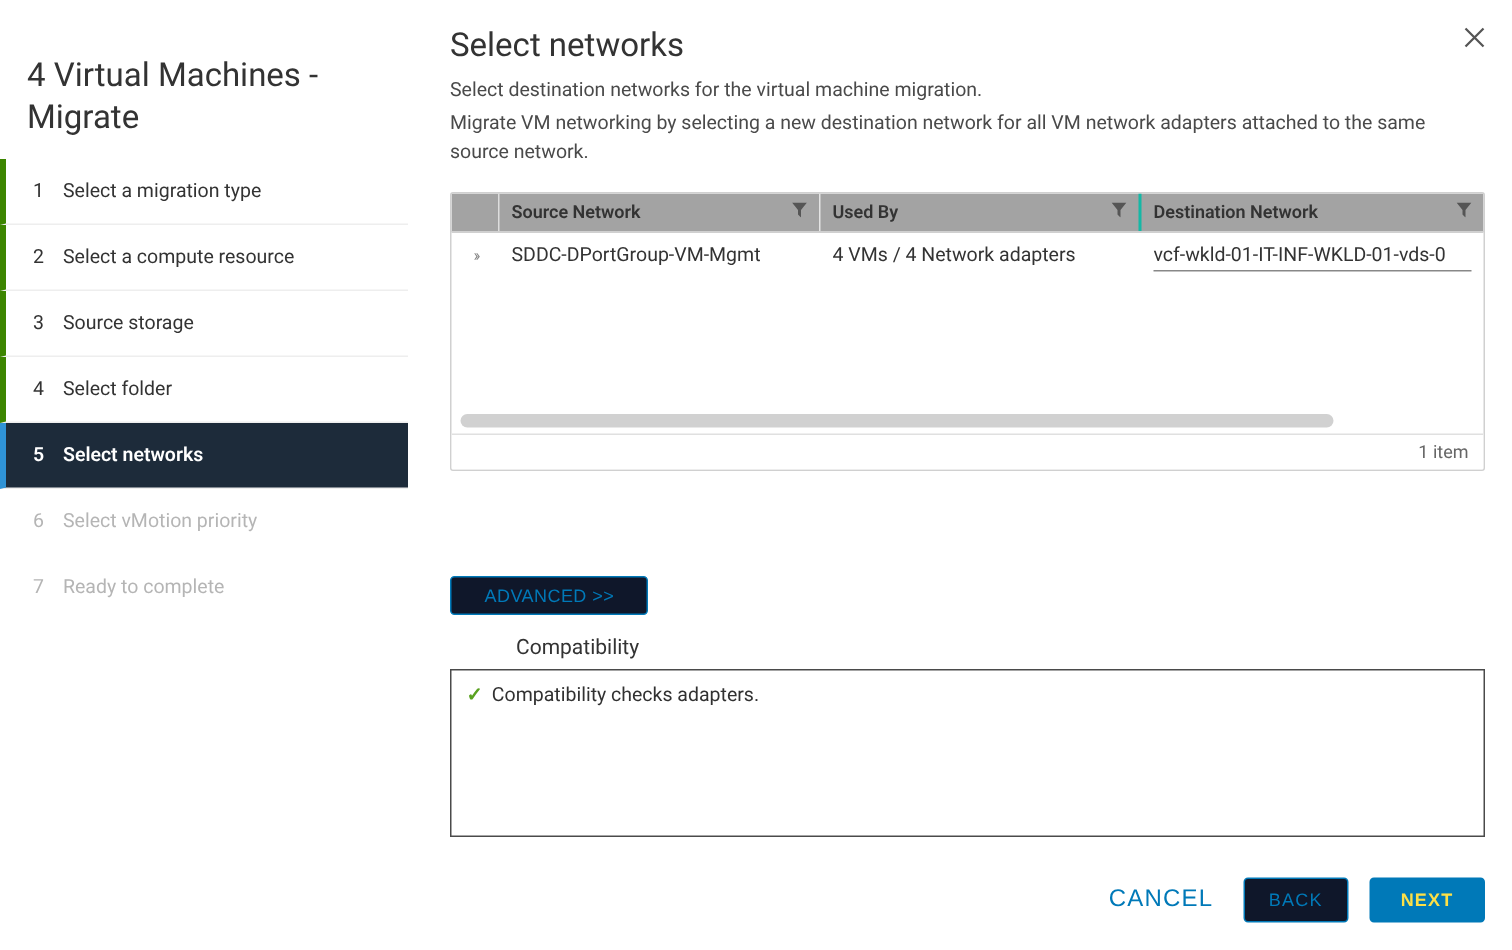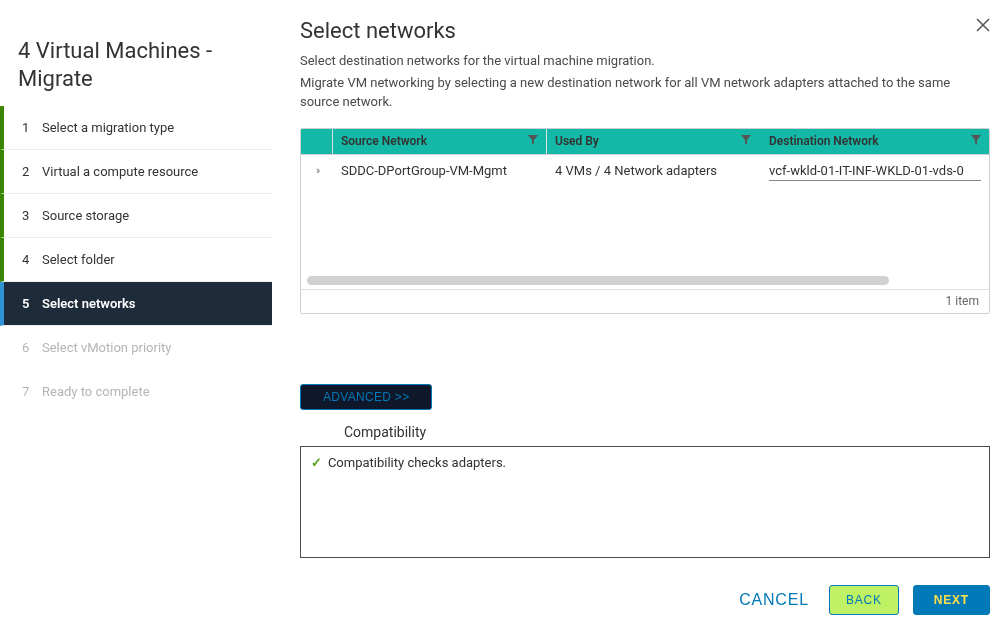--- a/index.html
+++ b/index.html
@@ -88,21 +88,21 @@
     .grid-wrap {
       border: 1px solid #d0d0d0;
       border-radius: 2px;
       display: flex;
       flex-direction: column;
       height: 186px;
       overflow: hidden;
     }
     .grid-headers {
       display: flex;
-      background: #14b8a6;
+      background: #a3a3a3;
       border-bottom: 1px solid #d0d0d0;
       font-size: 12px;
       font-weight: 600;
       color: #333;
       height: 26px;
       align-items: center;
     }
     .col-expand { width: 32px; flex-shrink:0; border-right:1px solid #ddd; height:100%; }
     .col-source { width: 214px; flex-shrink:0; border-right:1px solid #e4e4e4; height:100%; display:flex; align-items:center; padding:0 8px; justify-content:space-between;}
     .col-used   { width: 214px; flex-shrink:0; border-right:2px solid #14b8a6; height:100%; display:flex; align-items:center; padding:0 8px; justify-content:space-between;}
@@ -183,21 +183,21 @@
       border:none; background:none;
       color:#0079b8;
       font-size:16px;
       letter-spacing:0.8px;
       font-weight:500;
       cursor:pointer;
       padding: 8px 6px;
     }
     .btn-outline {
       border:1px solid #0079b8;
-      background:#bef264;
+      background:#0f172a;
       color:#0079b8;
       font-size:12px;
       letter-spacing:0.8px;
       font-weight:500;
       padding: 7px 16px;
       border-radius:3px;
       cursor:pointer;
     }
     .btn-primary {
       border:1px solid #0079b8;
@@ -216,21 +216,21 @@
 
 <div class="sidebar">
   <div class="wizard-title">4 Virtual Machines - Migrate</div>
   <ul class="step-list">
     <li class="step-item completed">
       <span class="step-num">1</span>
       <span>Select a migration type</span>
     </li>
     <li class="step-item completed">
       <span class="step-num">2</span>
-      <span>Virtual a compute resource</span>
+      <span>Select a compute resource</span>
     </li>
     <li class="step-item completed">
       <span class="step-num">3</span>
       <span>Source storage</span>
     </li>
     <li class="step-item completed">
       <span class="step-num">4</span>
       <span>Select folder</span>
     </li>
     <li class="step-item active">

